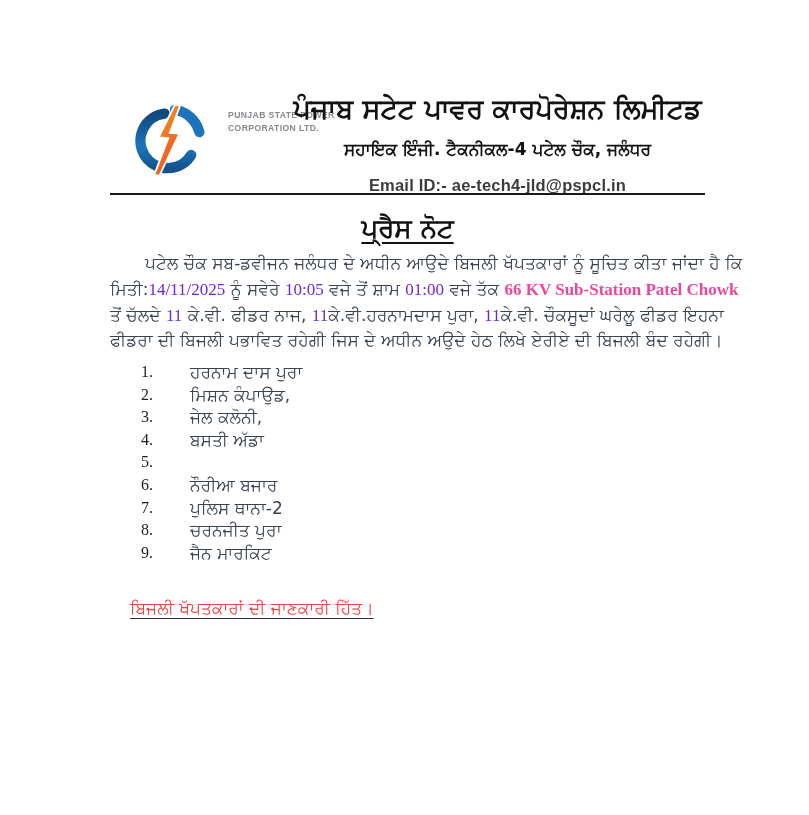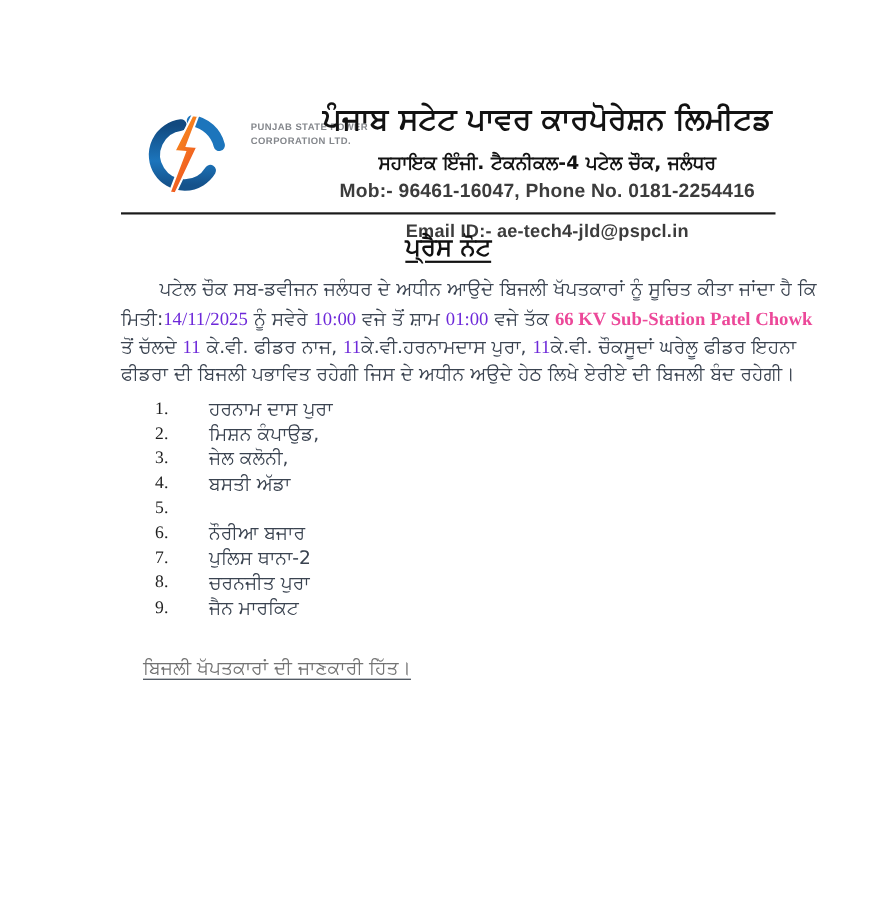--- a/index.html
+++ b/index.html
@@ -34,40 +34,40 @@
     font-family:"Liberation Sans",sans-serif; font-size:16.5px; font-weight:700;
     color:#3c3c3c; letter-spacing:0.2px; margin-top:17px; white-space:nowrap;
   }
   .head-rule {
     position:absolute; left:110px; top:193px; width:595px; height:0;
     border:none; border-top:2px solid #1a1a1a;
   }
   
   .title { position:absolute; left:110px; top:213px; width:595px; text-align:center; }
   .title span {
-    font-size:22px; font-weight:700; color:#111111;
+    font-size:26px; font-weight:700; color:#111111;
     text-decoration:underline; text-underline-offset:5px; text-decoration-thickness:1.5px;
   }
   
   .para { position:absolute; left:110px; top:251px; width:598px; font-size:17px; color:#3a4350; }
   .pline { height:25.8px; line-height:25.8px; white-space:nowrap; }
   .indent { padding-left:35px; }
   .serif { font-family:"Liberation Serif",serif; color:#6d28d9; }
   .serif-b { font-family:"Liberation Serif",serif; color:#ec4899; font-weight:700;margin-top:37px; }
   
   .areas { position:absolute; left:141px; top:361px; list-style:none; font-size:17px; color:#3a4350; }
   .area-row { display:flex; height:22.6px; line-height:22.6px; }
   .area-num {
     font-family:"Liberation Serif",serif; color:#1f1f1f; font-size:16px;
     width:49px; flex:0 0 auto;
   }
   .area-label { white-space:nowrap; }
   
   .footer-note {
-    position:absolute; left:130px; top:598px; font-size:17px; color:#737373;
+    position:absolute; left:130px; top:598px; font-size:17px; color:#ef4444;
     text-decoration:underline; text-underline-offset:4px; text-decoration-color:#2a3340;
     white-space:nowrap;
   }
 </style>
 </head>
 <body>
 
 <div class="page">
 
   <div class="logo">
@@ -89,33 +89,32 @@
     </svg>
     <div class="logo-text">
       <div class="logo-sub">PUNJAB STATE POWER</div>
       <div class="logo-sub">CORPORATION LTD.</div>
     </div>
   </div>
 
   <div class="head-text">
     <div class="org-name">ਪੰਜਾਬ ਸਟੇਟ ਪਾਵਰ ਕਾਰਪੋਰੇਸ਼ਨ ਲਿਮੀਟਡ</div>
     <div class="office-line">ਸਹਾਇਕ ਇੰਜੀ. ਟੈਕਨੀਕਲ-4 ਪਟੇਲ ਚੌਕ, ਜਲੰਧਰ</div>
-    <div class="contact-line">Mob:- 96461-16047, Phone No. 0181-2254416</div>
     <div class="email-line">Email ID:- ae-tech4-jld@pspcl.in</div>
   </div>
 
   <div class="head-rule"></div>
 
   <div class="title">
     <span>ਪ੍ਰੈਸ ਨੋਟ</span>
   </div>
 
   <div class="para">
     <div class="pline indent">ਪਟੇਲ ਚੌਕ ਸਬ-ਡਵੀਜਨ ਜਲੰਧਰ ਦੇ ਅਧੀਨ ਆਉਦੇ ਬਿਜਲੀ ਖੱਪਤਕਾਰਾਂ ਨੂੰ ਸੂਚਿਤ ਕੀਤਾ ਜਾਂਦਾ ਹੈ ਕਿ</div>
-    <div class="pline"><span>ਮਿਤੀ:</span><span class="serif">14/11/2025</span><span> ਨੂੰ ਸਵੇਰੇ </span><span class="serif">10:00</span><span> ਵਜੇ ਤੋਂ ਸ਼ਾਮ </span><span class="serif">01:00</span><span> ਵਜੇ ਤੱਕ </span><span class="serif-b">66 KV Sub-Station Patel Chowk</span></div>
+    <div class="pline"><span>ਮਿਤੀ:</span><span class="serif">14/11/2025</span><span> ਨੂੰ ਸਵੇਰੇ </span><span class="serif">10:05</span><span> ਵਜੇ ਤੋਂ ਸ਼ਾਮ </span><span class="serif">01:00</span><span> ਵਜੇ ਤੱਕ </span><span class="serif-b">66 KV Sub-Station Patel Chowk</span></div>
     <div class="pline"><span>ਤੋਂ ਚੱਲਦੇ </span><span class="serif">11</span><span> ਕੇ.ਵੀ. ਫੀਡਰ ਨਾਜ, </span><span class="serif">11</span><span>ਕੇ.ਵੀ.ਹਰਨਾਮਦਾਸ ਪੁਰਾ, </span><span class="serif">11</span><span>ਕੇ.ਵੀ. ਚੌਕਸੂਦਾਂ ਘਰੇਲੂ ਫੀਡਰ ਇਹਨਾ</span></div>
     <div class="pline">ਫੀਡਰਾ ਦੀ ਬਿਜਲੀ ਪਭਾਵਿਤ ਰਹੇਗੀ  ਜਿਸ ਦੇ ਅਧੀਨ ਅਉਦੇ ਹੇਠ ਲਿਖੇ ਏਰੀਏ ਦੀ ਬਿਜਲੀ ਬੰਦ ਰਹੇਗੀ।</div>
   </div>
 
   <ol class="areas">
     <li class="area-row">
         <span class="area-num">1.</span>
         <span class="area-label">ਹਰਨਾਮ ਦਾਸ ਪੁਰਾ</span>
       </li>
     <li class="area-row">

